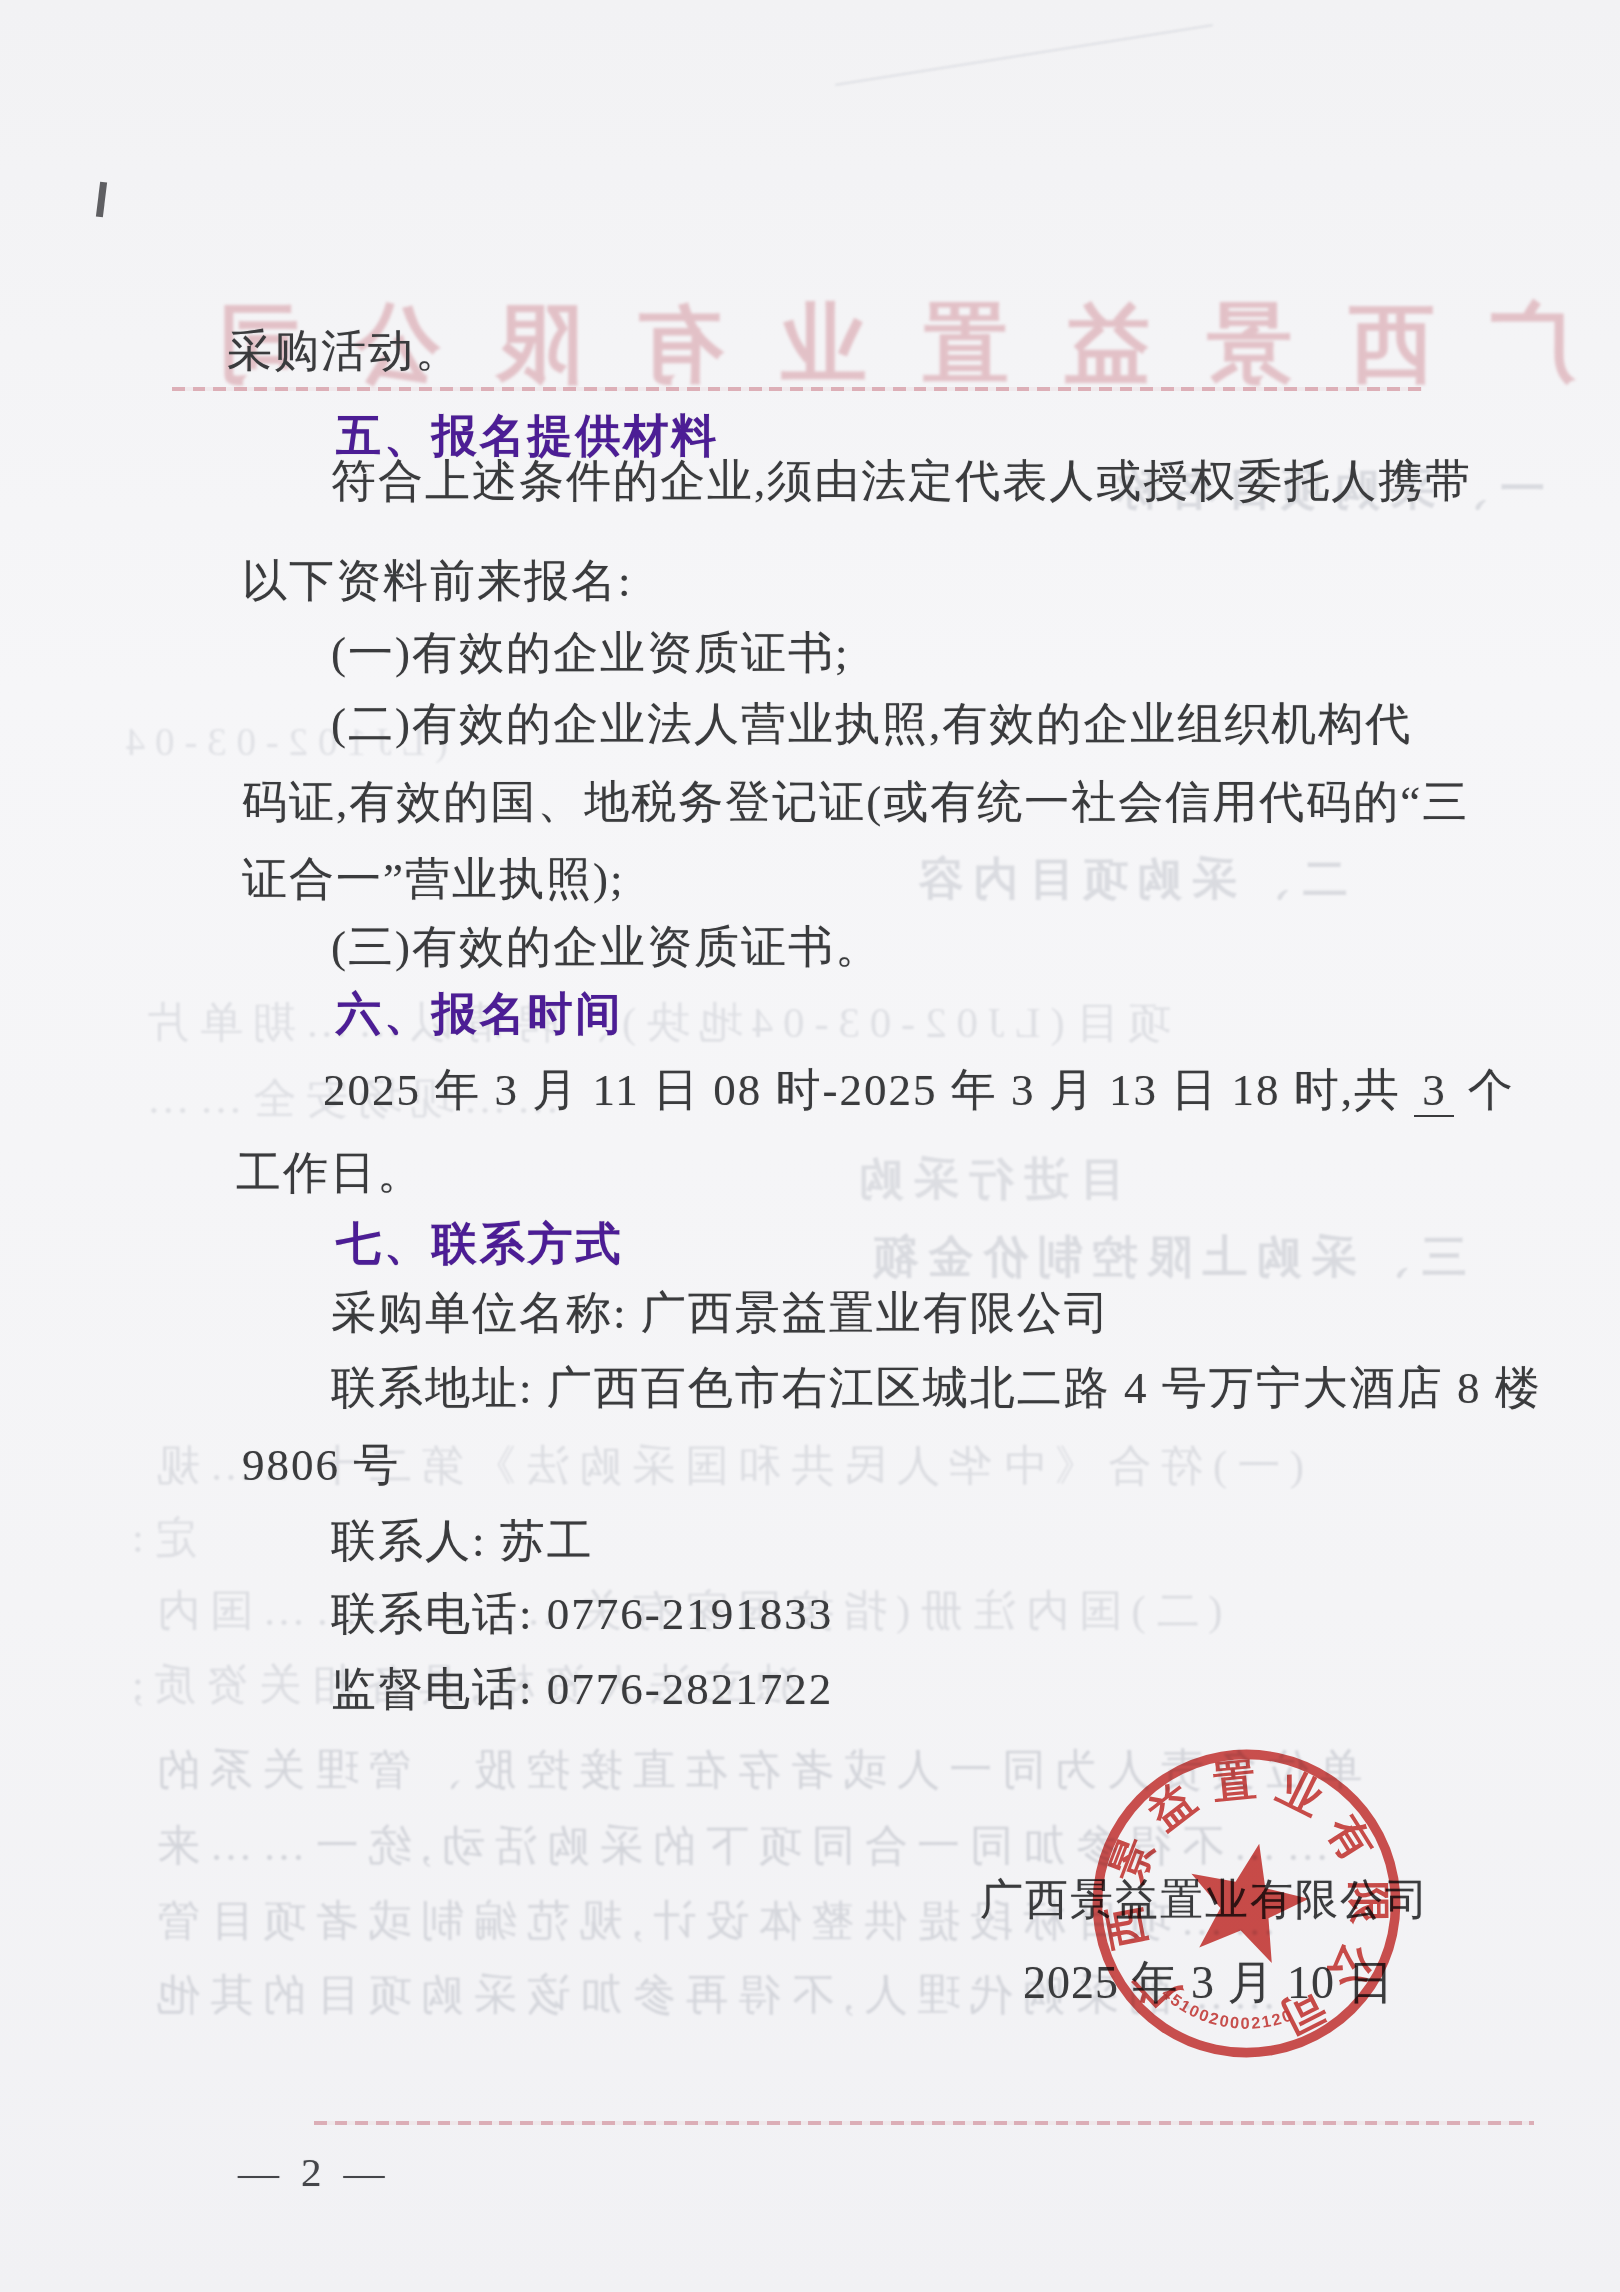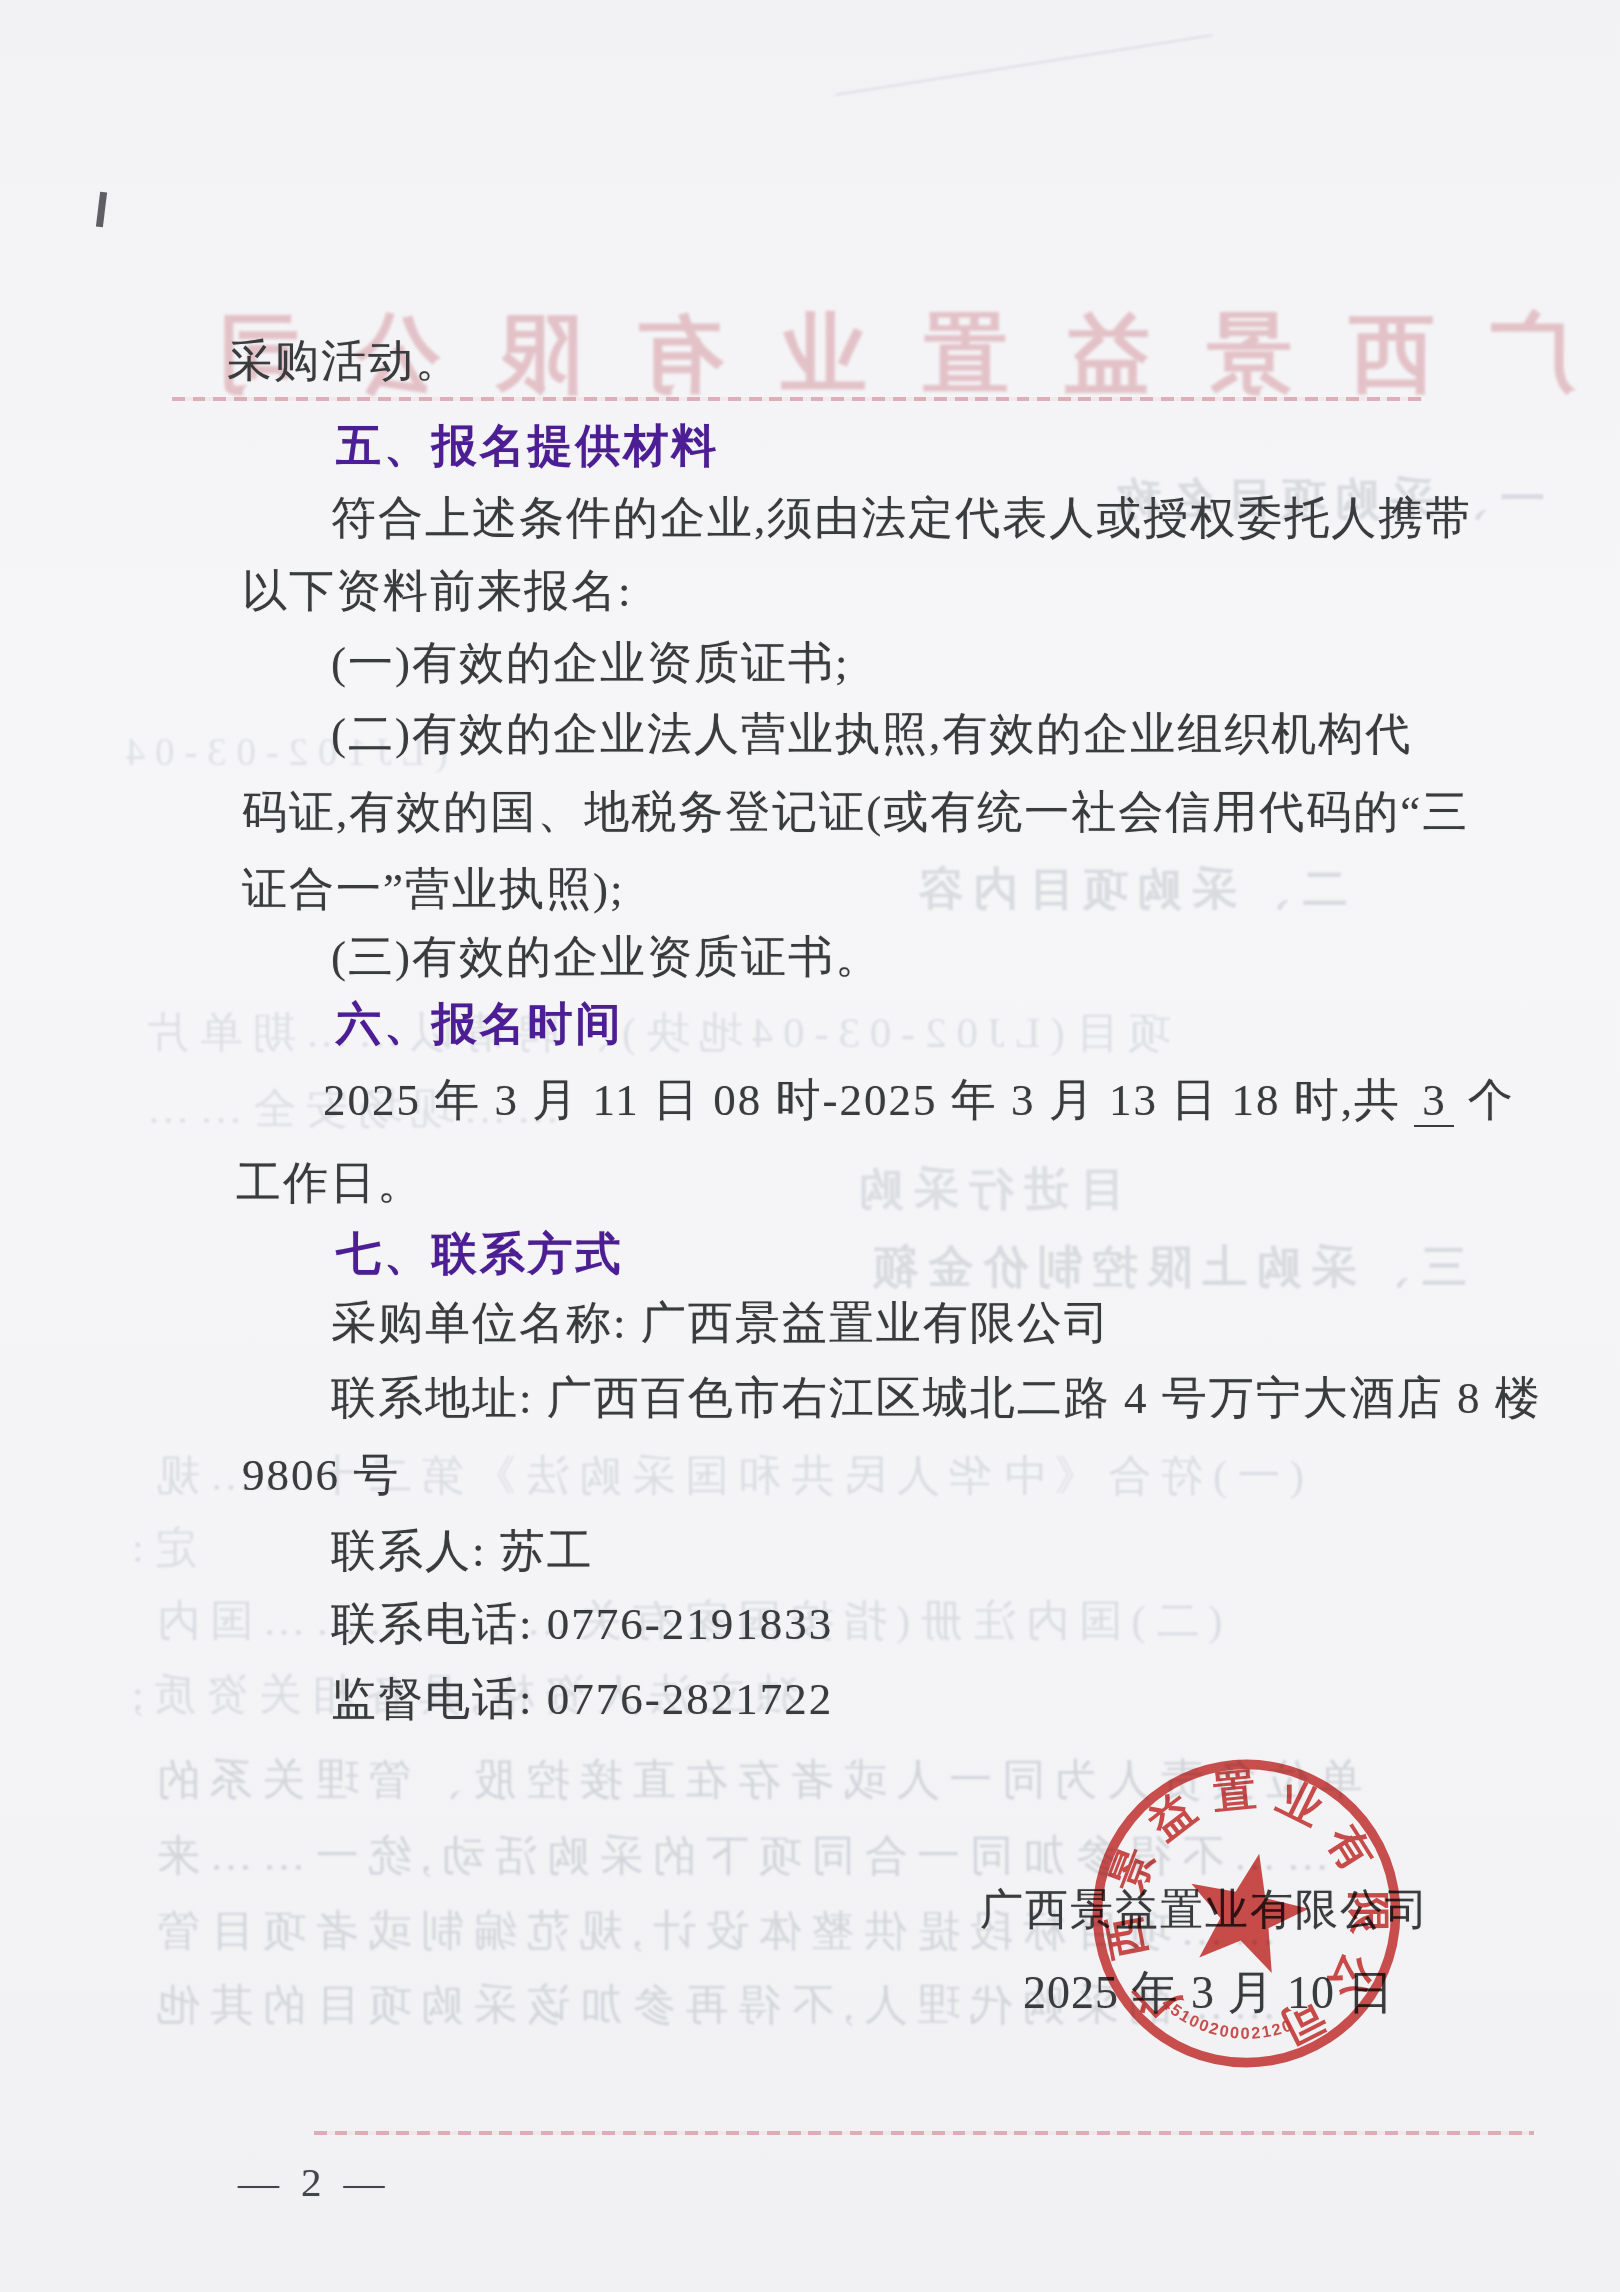--- a/index.html
+++ b/index.html
@@ -1,19 +1,19 @@
 <!DOCTYPE html>
 <html><head>
 <meta charset="utf-8">
 <style>
   html,body{margin:0;padding:0;}
   body{width:1620px;height:2293px;position:relative;overflow:hidden;
        background:linear-gradient(180deg,#f2f2f4 0%,#f6f6f8 30%,#f4f4f6 70%,#f1f1f4 100%);
        font-family:"Liberation Serif","DejaVu Serif",serif;}
-  .page{position:absolute;inset:0;margin-top:10px;}
+  .page{position:absolute;inset:0;}
   .line{position:absolute;white-space:nowrap;font-size:45px;line-height:1.18;
         color:#3a3b3d;letter-spacing:2px;text-shadow:0 0 1px rgba(60,60,62,.35);}
   .hd{font-family:Liberation Serif, serif;font-weight:700;color:#4c1d95;letter-spacing:2.9px;}
   .u3{border-bottom:2.9px solid #3a3b3d;padding:0 7.8px;}
   .sig{letter-spacing:1px;}
   .pagenum{font-size:41px;color:#45464a;letter-spacing:5.9px;}
   
   .ghost{position:absolute;white-space:nowrap;transform:scaleX(-1);
          color:#5e6678;filter:blur(1.3px);font-size:43px;letter-spacing:9.8px;}
   .ghost.b{font-family:"Liberation Sans","DejaVu Sans",sans-serif;font-weight:700;font-size:45px;}
@@ -51,21 +51,21 @@
   <div class="ghost" style="left:147px;top:1741px;opacity:.21;">单位负责人为同一人或者存在直接控股、管理关系的</div>
   <div class="ghost" style="left:147px;top:1817px;opacity:.21;">……不得参加同一合同项下的采购活动,统一……来</div>
   <div class="ghost" style="left:147px;top:1892px;opacity:.2;">……项目标段提供整体设计,规范编制或者项目管</div>
   <div class="ghost" style="left:147px;top:1966px;opacity:.2;">……的采购代理人,不得再参加该采购项目的其他</div>
 
   <div class="rule-pink" style="left:314px;top:2121px;width:1220px;"></div>
 
   <div class="line" style="left:227px;top:325px;">采购活动。</div>
 
   <div class="line hd" style="left:336px;top:410px;">五、报名提供材料</div>
-  <div class="line" style="left:331px;top:482px;">符合上述条件的企业,须由法定代表人或授权委托人携带</div>
+  <div class="line" style="left:331px;top:455px;">符合上述条件的企业,须由法定代表人或授权委托人携带</div>
   <div class="line" style="left:242px;top:555px;">以下资料前来报名:</div>
 
   <div class="line" style="left:331px;top:627px;">(一)有效的企业资质证书;</div>
   <div class="line" style="left:331px;top:698px;">(二)有效的企业法人营业执照,有效的企业组织机构代</div>
   <div class="line" style="left:242px;top:776px;">码证,有效的国、地税务登记证(或有统一社会信用代码的“三</div>
   <div class="line" style="left:242px;top:853px;">证合一”营业执照);</div>
   <div class="line" style="left:331px;top:921px;">(三)有效的企业资质证书。</div>
 
   <div class="line hd" style="left:336px;top:988px;text-align:right;">六、报名时间</div>
   <div class="line" style="left:323px;top:1064px;">

